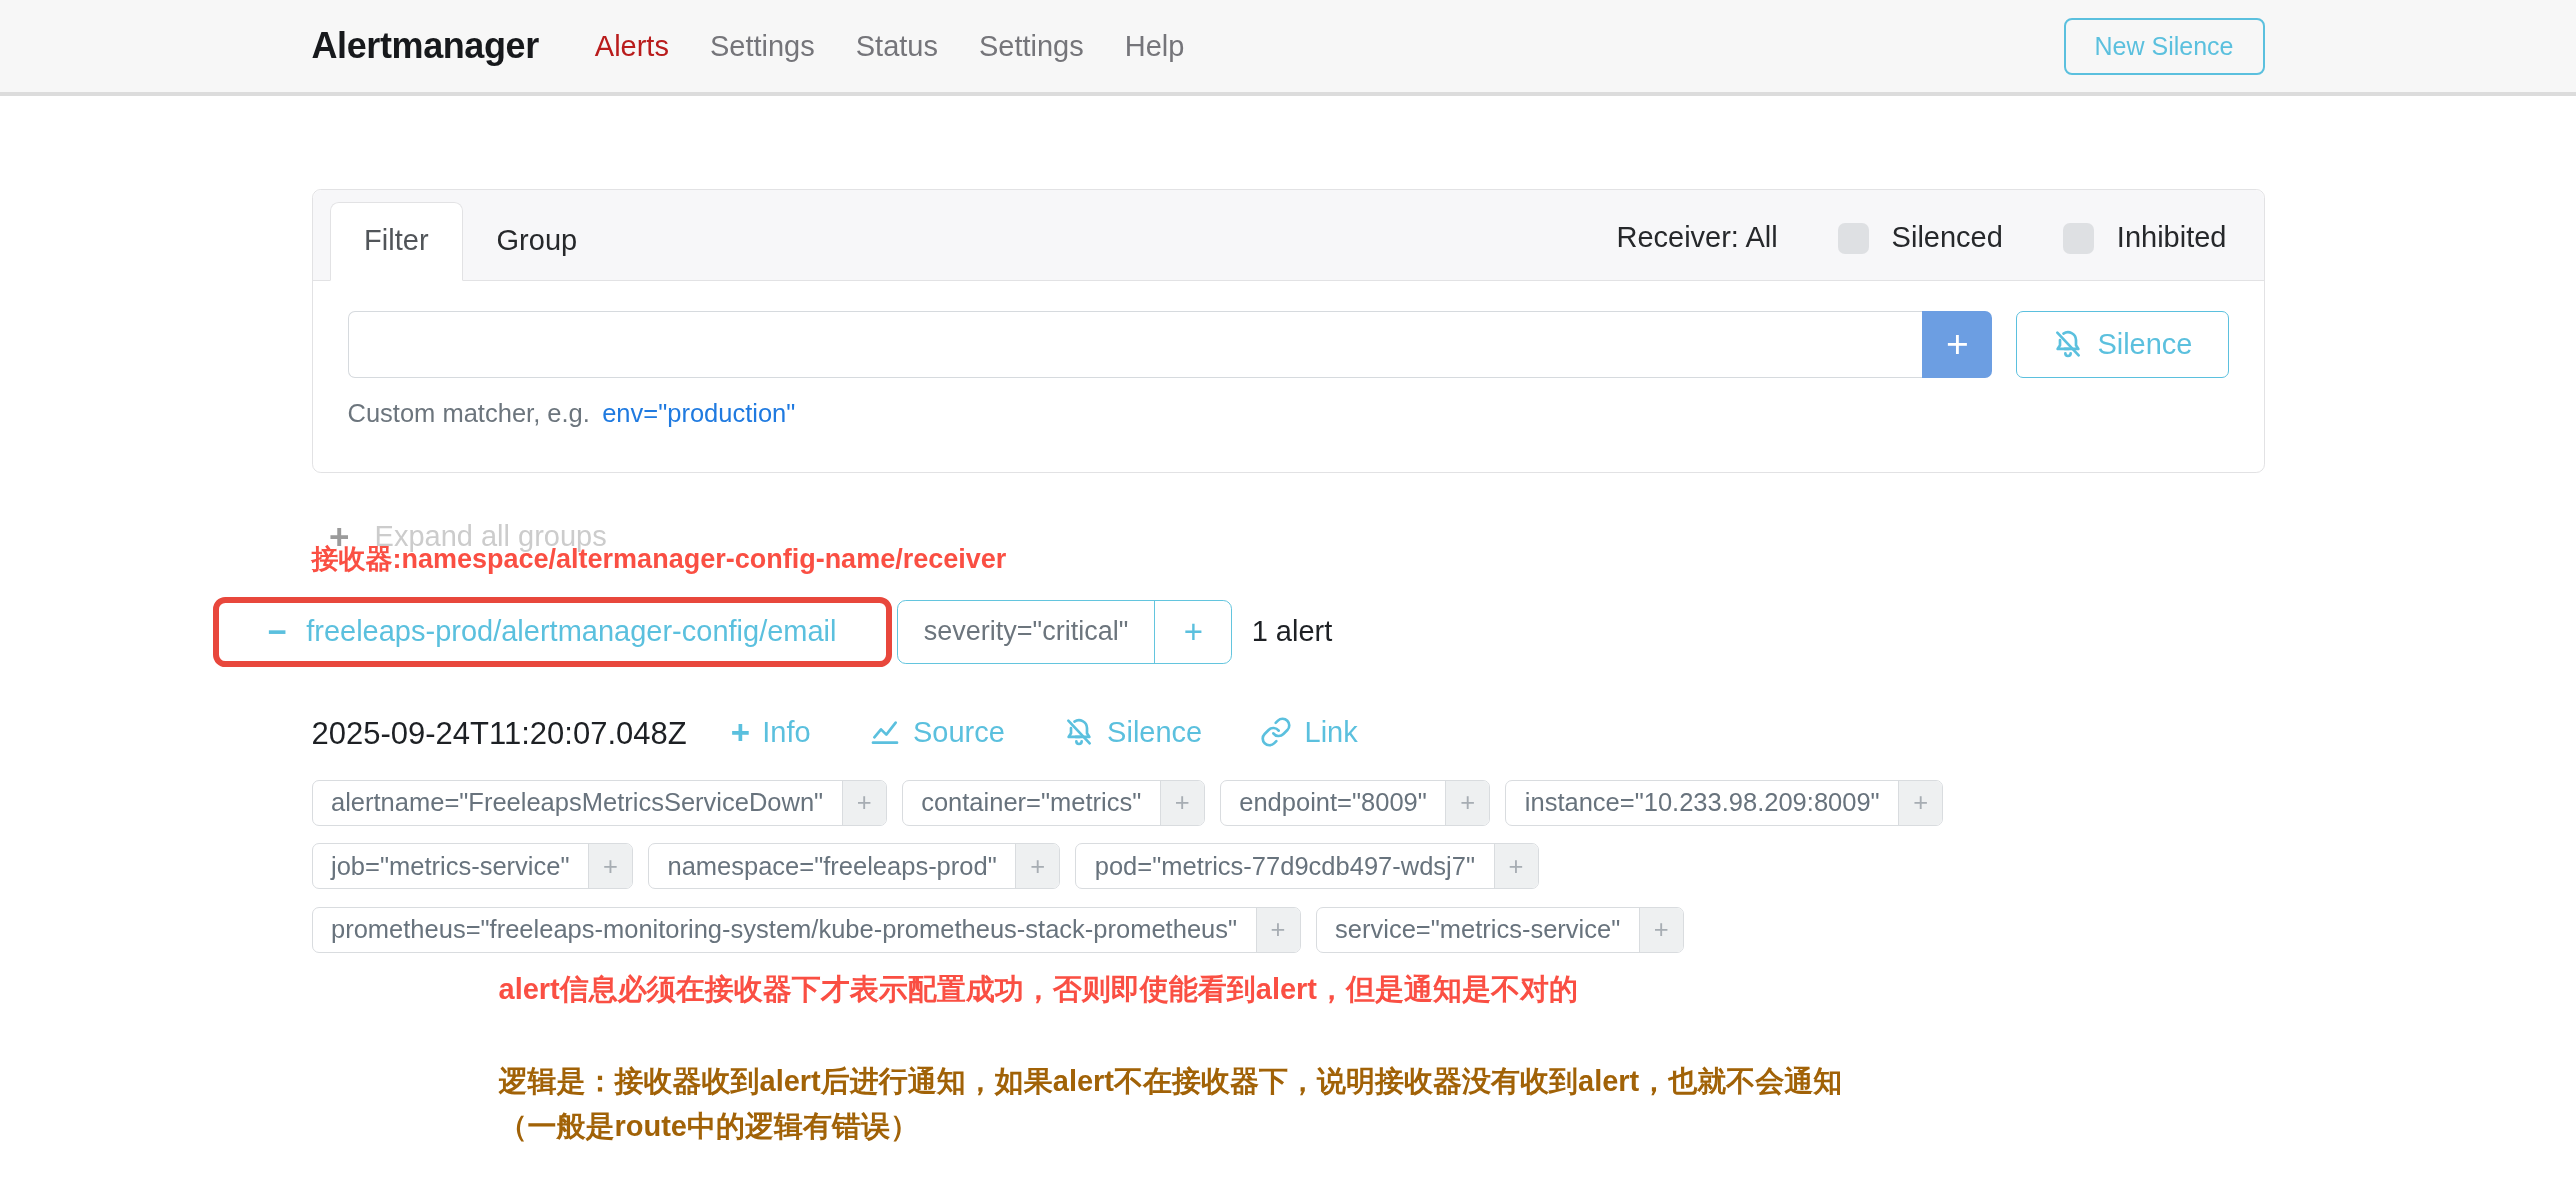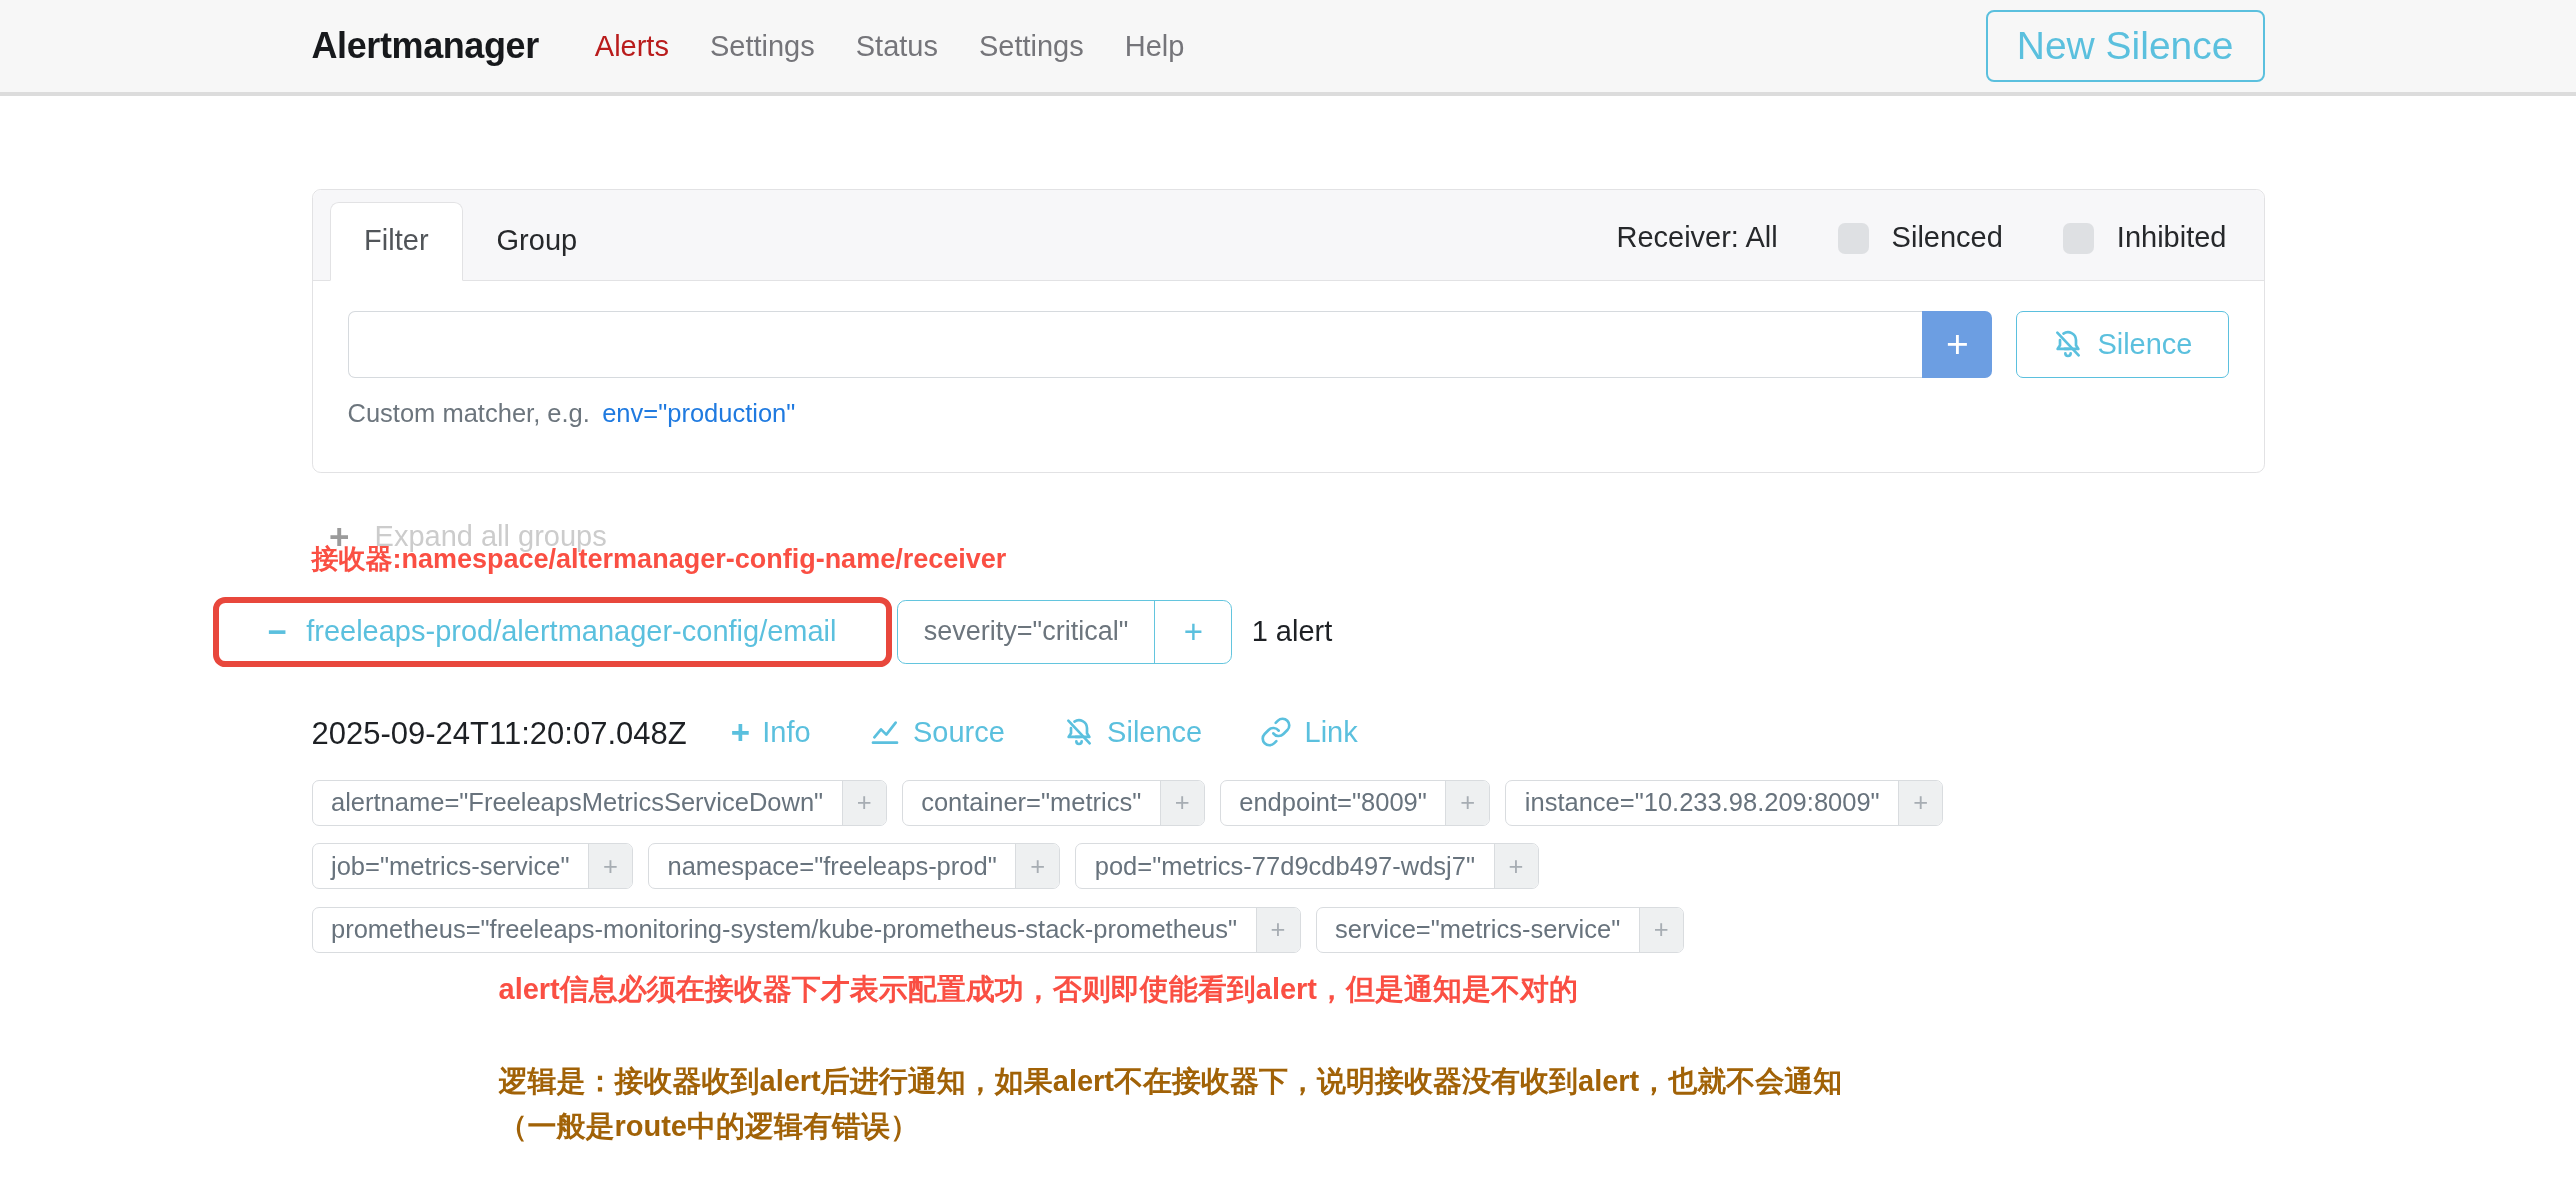--- a/index.html
+++ b/index.html
@@ -30,21 +30,21 @@
     margin-right: 56px;
   }
   .nav-links { display: flex; align-items: center; gap: 41px; }
   .nav-link { font-size: 29px; color: #75757a; cursor: pointer; }
   .nav-link.active { color: #b91c1c; }
   .new-silence-btn {
     margin-left: auto;
     background: transparent;
     border: 2.6px solid #5bc0de;
     color: #5bc0de;
-    font-size: 39px;
+    font-size: 25px;
     border-radius: 8px;
     padding: 12px 29px;
     font-family: inherit;
     cursor: pointer;
   }
 
   
   .filter-card {
     margin-top: 93px;
     border: 1.8px solid #e2e2e4;

